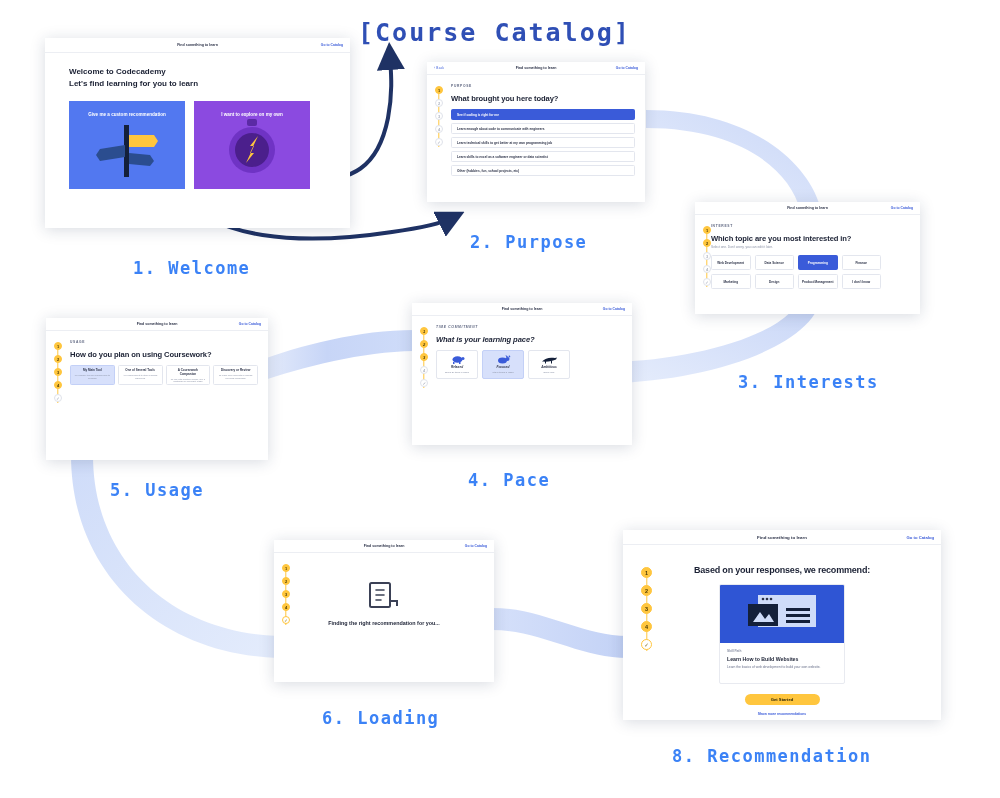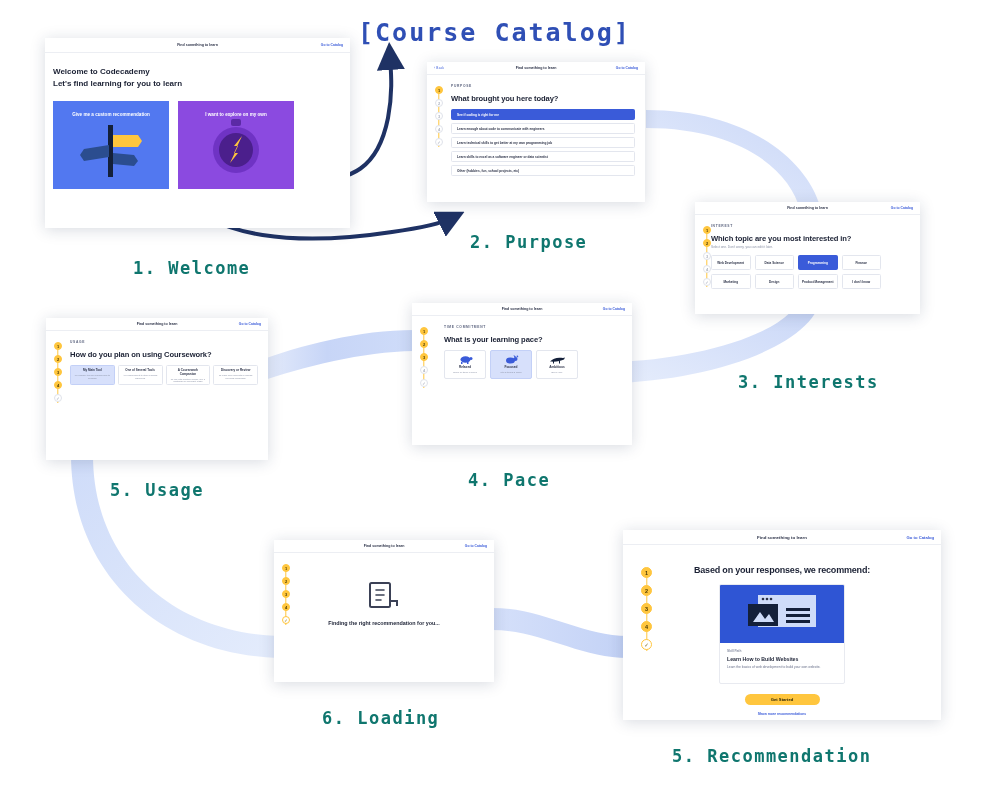--- a/index.html
+++ b/index.html
@@ -5,21 +5,21 @@
   html,body{margin:0;padding:0;background:#ffffff;}
   body{width:1000px;height:798px;position:relative;overflow:hidden;
        font-family:"Liberation Sans",sans-serif;color:#1f2a44;}
   #stage{position:absolute;inset:0;}
 
   
   .flowlayer{position:absolute;left:0;top:0;width:1000px;height:798px;pointer-events:none;}
 
   
   .step-label{position:absolute;font-family:"DejaVu Sans Mono","Liberation Mono",monospace;
-     font-weight:700;color:#0f766e;letter-spacing:1.5px;white-space:nowrap;}
+     font-weight:700;color:#3b82f6;letter-spacing:1.5px;white-space:nowrap;}
 
   .banner{position:absolute;font-family:"DejaVu Sans Mono","Liberation Mono",monospace;
      font-weight:700;color:#2f4fb5;font-size:25px;letter-spacing:2px;white-space:nowrap;}
 
   
   .screen{position:absolute;background:#ffffff;overflow:hidden;
           box-shadow:0 2px 14px rgba(25,40,80,.17);}
   .scr-head{height:12px;border-bottom:1px solid #eceef3;display:flex;align-items:center;
             padding:0 7px;position:relative;background:#fff;}
   .scr-head .back{font-size:3.2px;color:#3a5bd9;letter-spacing:.2px;}
@@ -87,21 +87,21 @@
   .recmeta{padding:6px 7px 14px 7px;}
   .reckind{font-size:3.2px;color:#8b92a6;font-weight:600;}
   .recname{font-size:5.2px;font-weight:700;color:#1b2134;margin-top:3px;}
   .recdesc{font-size:3.3px;color:#69708a;margin-top:3px;line-height:1.35;}
   .getbtn{margin-top:10px;width:75px;height:11px;border-radius:6px;background:#ffc63e;
           display:flex;align-items:center;justify-content:center;font-size:4.2px;font-weight:700;
           color:#2b2408;border:none;cursor:pointer;}
   .morelink{margin-top:7px;font-size:3.4px;font-weight:700;color:#3a5bd9;}
 
   
-  .welcome-body{padding:13px 8px;}
+  .welcome-body{padding:13px 24px;}
   .wtitle{font-size:8px;font-weight:700;color:#1b2134;line-height:1.45;}
   .wcards{margin-top:12px;display:flex;gap:9px;}
   .wcard{width:116px;height:88px;display:flex;flex-direction:column;align-items:center;
          padding-top:11px;box-sizing:border-box;}
   .wcard.blue{background:#5278f0;}
   .wcard.purple{background:#8b4ae0;}
   .wcard .wlbl{font-size:4.6px;font-weight:700;color:#fff;text-align:center;line-height:1.5;}
 </style>
 </head>
 <body>
@@ -252,21 +252,21 @@
       </div>
     </div>
   </div>
   <div class="step-label" style="left:738px; top:372px; font-size:17px;">3. Interests</div>
 
   <div class="screen" style="left:412px; top:303px; width:220px; height:142px;">
     <div class="scr-head">
       <div class="ctr">Find something to learn</div>
       <div class="cat">Go to Catalog</div>
     </div>
-    <div class="scr-body" style="padding-left:32px;">
+    <div class="scr-body" style="padding-left:24px;font-style:italic;">
       <div class="stepper">
         <div class="rail"></div>
         <div class="dot">1</div>
         <div class="dot">2</div>
         <div class="dot">3</div>
         <div class="dot muted">4</div>
         <div class="dot muted">✓</div>
       </div>
       <div class="eyebrow">TIME COMMITMENT</div>
       <div class="qtitle">What is your learning pace?</div>
@@ -410,15 +410,15 @@
             <div class="recname">Learn How to Build Websites</div>
             <div class="recdesc">Learn the basics of web development to build your own website.</div>
           </div>
         </div>
 
         <button class="getbtn">Get Started</button>
         <div class="morelink">Show more recommendations</div>
       </div>
     </div>
   </div>
-  <div class="step-label" style="left:672px; top:746px; font-size:17px;">5. Recommendation</div>
+  <div class="step-label" style="left:672px; top:746px; font-size:17px;">8. Recommendation</div>
 
 </div>
 
 </body></html>

